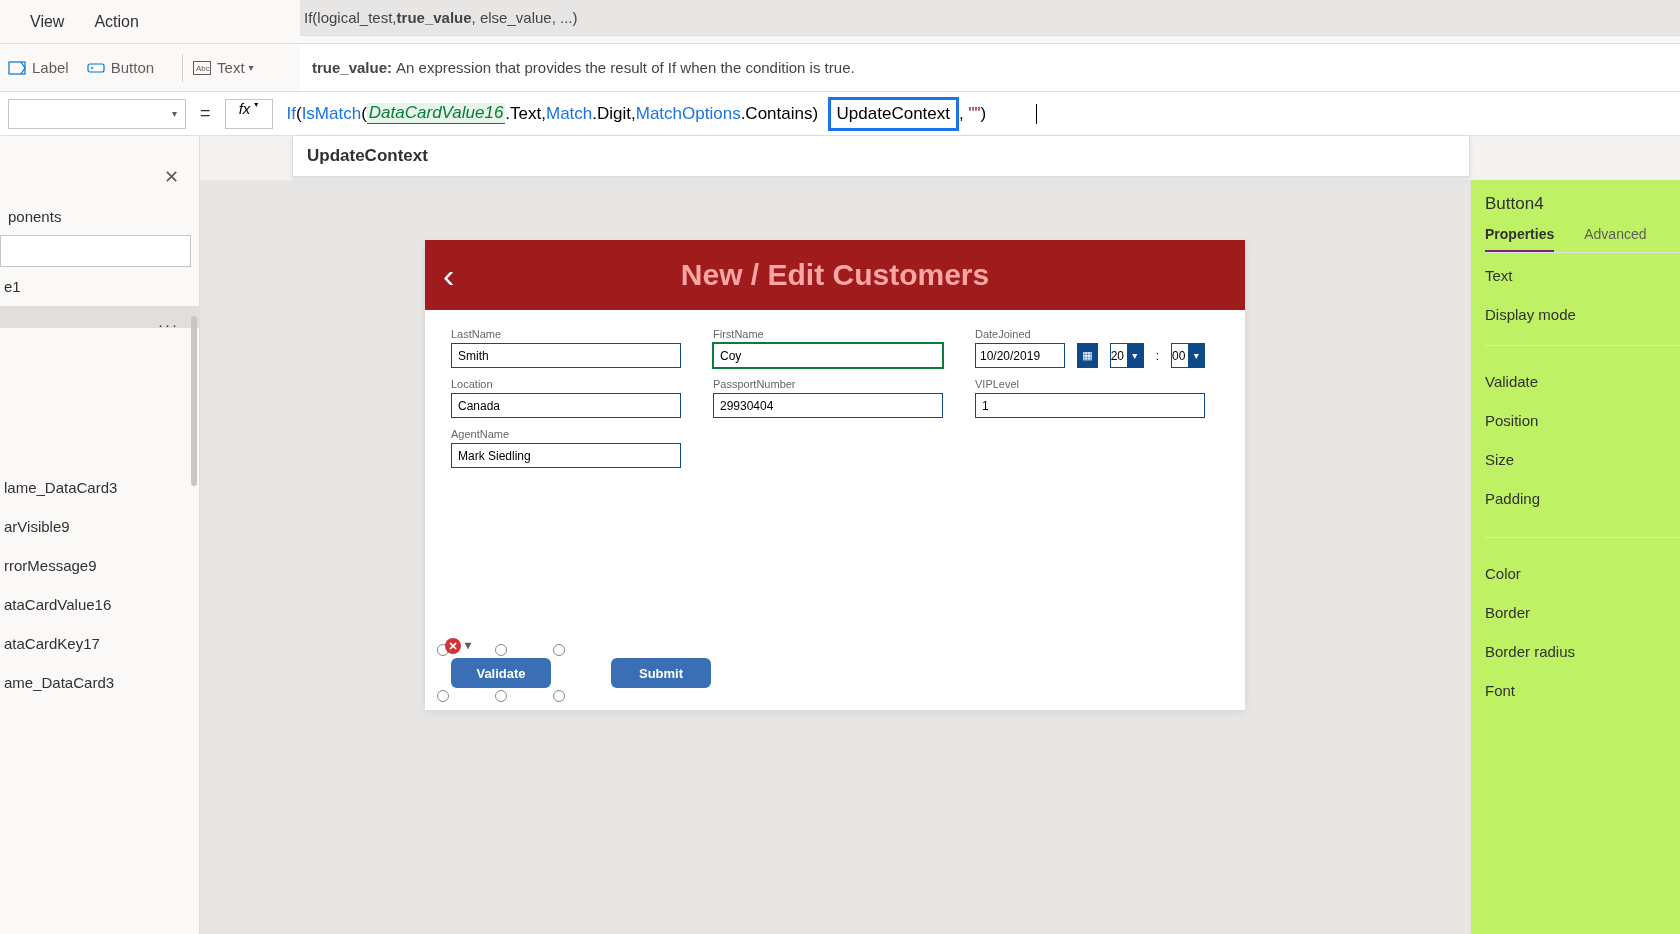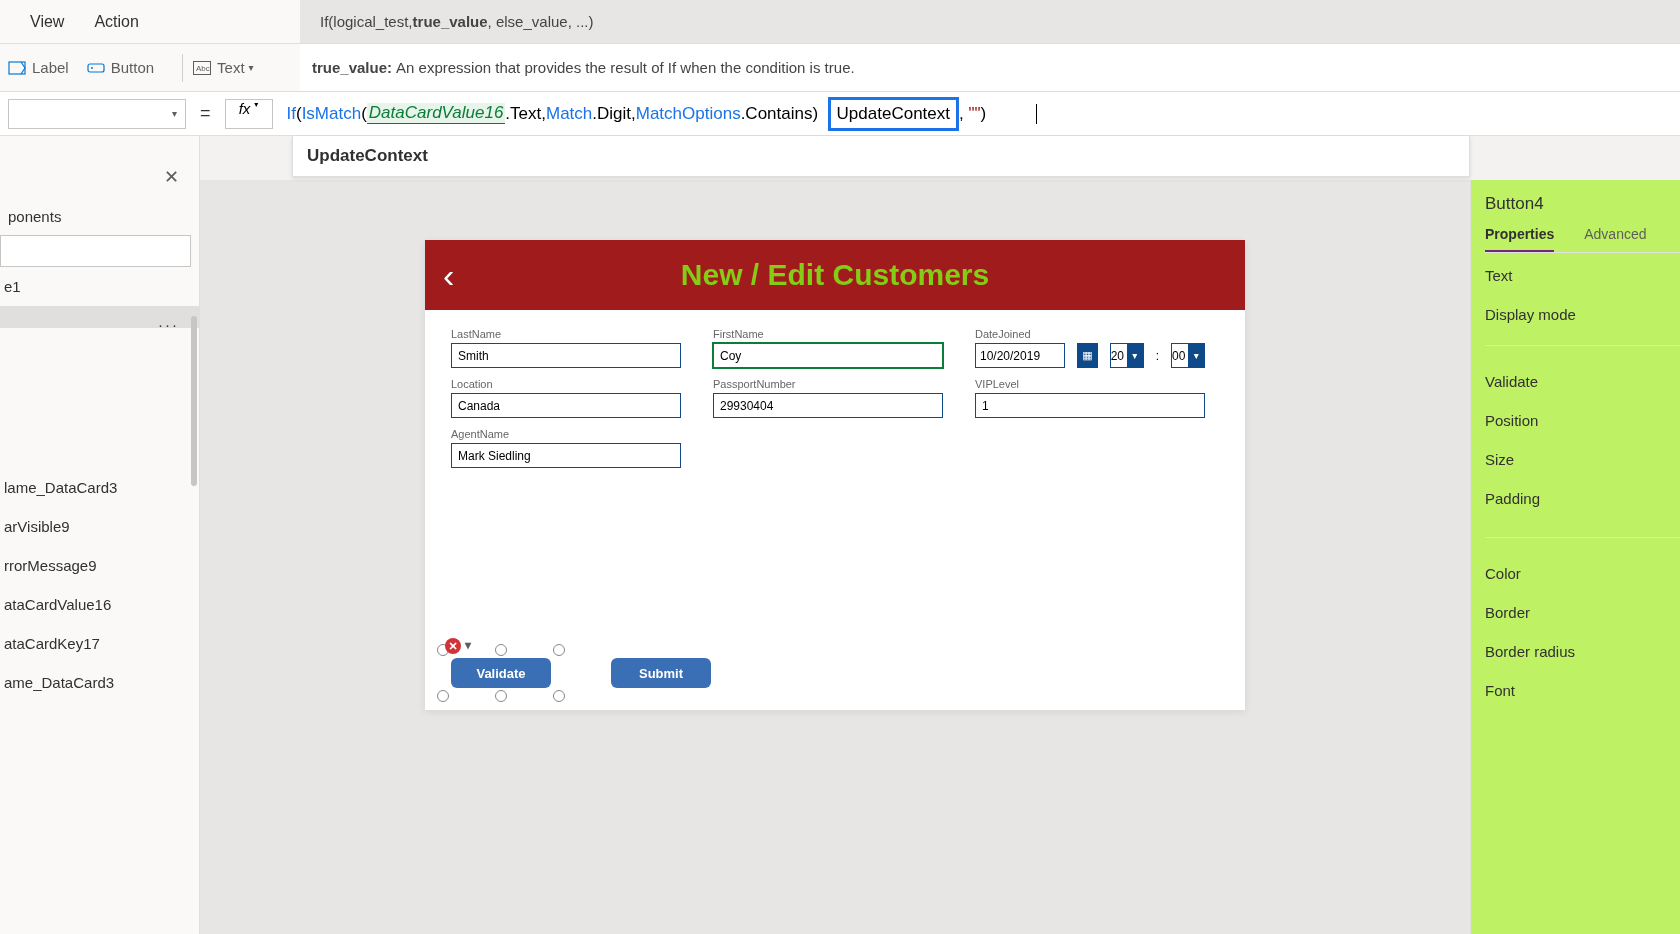--- a/index.html
+++ b/index.html
@@ -3,21 +3,21 @@
 <meta charset="utf-8">
 <style>
 * { box-sizing: border-box; margin: 0; padding: 0; font-family: "Segoe UI", sans-serif; }
 body { background: #f3f2f1; width: 1680px; height: 934px; overflow: hidden; position: relative; }
 
 
 .menubar { height: 44px; display: flex; align-items: center; padding: 0 30px; background: #faf9f8; border-bottom: 1px solid #e1dfdd; }
 .menubar .menu-item { margin-right: 30px; color: #323130; font-size: 16px; cursor: pointer; }
 
 
-.hint-strip { position: absolute; left: 300px; right: 0; top: 0; height: 44px; background: #e8e6e4; display: flex; align-items: center; padding-left: 20px; font-size: 15px; color: #444; border-bottom: 1px solid #ddd; }
+.hint-strip { position: absolute; left: 300px; right: 0; top: 0; height: 36px; background: #e8e6e4; display: flex; align-items: center; padding-left: 4px; font-size: 15px; color: #444; border-bottom: 1px solid #ddd; }
 .hint-strip .bold { font-weight: 600; }
 
 
 .toolbar { height: 48px; display: flex; align-items: center; background: #faf9f8; border-bottom: 1px solid #e1dfdd; padding-left: 8px; }
 .tool-btn { display: flex; align-items: center; margin-right: 18px; color: #605e5c; font-size: 15px; cursor: pointer; }
 .tool-icon { width: 18px; height: 18px; margin-right: 6px; display: inline-flex; align-items: center; justify-content: center; }
 .tool-sep { width: 1px; height: 28px; background: #d2d0ce; margin: 0 10px; }
 .tool-caret { margin-left: 4px; font-size: 10px; color: #605e5c; }
 
 
@@ -53,21 +53,21 @@
 .left-panel .item.selected { background: #e1dfdd; position: relative; }
 .left-panel .item.selected .dots { position: absolute; right: 20px; top: 10px; letter-spacing: 2px; }
 .left-panel .scroll-thumb { position: absolute; right: 2px; top: 180px; width: 6px; height: 170px; background: #c8c6c4; border-radius: 3px; }
 .left-panel .spacer { height: 140px; }
 
 
 .canvas-area { position: absolute; left: 200px; top: 180px; right: 210px; bottom: 0; background: #e8e6e4; display: flex; justify-content: center; padding-top: 60px; }
 .app-screen { width: 820px; height: 470px; background: #fff; box-shadow: 0 2px 8px rgba(0,0,0,.08); position: relative; }
 .app-header { height: 70px; background: #a01c1c; display: flex; align-items: center; justify-content: center; position: relative; }
 .app-header .back-chevron { position: absolute; left: 18px; color: #fff; font-size: 34px; cursor: pointer; }
-.app-header .title { color: #84cc16; font-size: 30px; font-weight: 700; }
+.app-header .title { color: #fca5a5; font-size: 30px; font-weight: 700; }
 
 .form-grid { padding: 18px 26px; display: grid; grid-template-columns: 230px 230px 230px; column-gap: 32px; row-gap: 10px; }
 .field { display: flex; flex-direction: column; }
 .field label { font-size: 11px; color: #666; margin-bottom: 3px; }
 .field input { height: 25px; border: 1px solid #0e4a8a; padding: 0 6px; font-size: 12px; }
 .field.highlight input { outline: 2px solid #0a7d38; outline-offset: -1px; }
 
 .date-combo { display: flex; gap: 12px; align-items: center; }
 .date-combo .dt { width: 96px; height: 25px; border: 1px solid #0e4a8a; padding: 0 4px; font-size: 12px; display: flex; align-items: center; }
 .date-combo .cal { width: 22px; height: 25px; background: #0e4a8a; display: flex; align-items: center; justify-content: center; color: #fff; font-size: 11px; }

